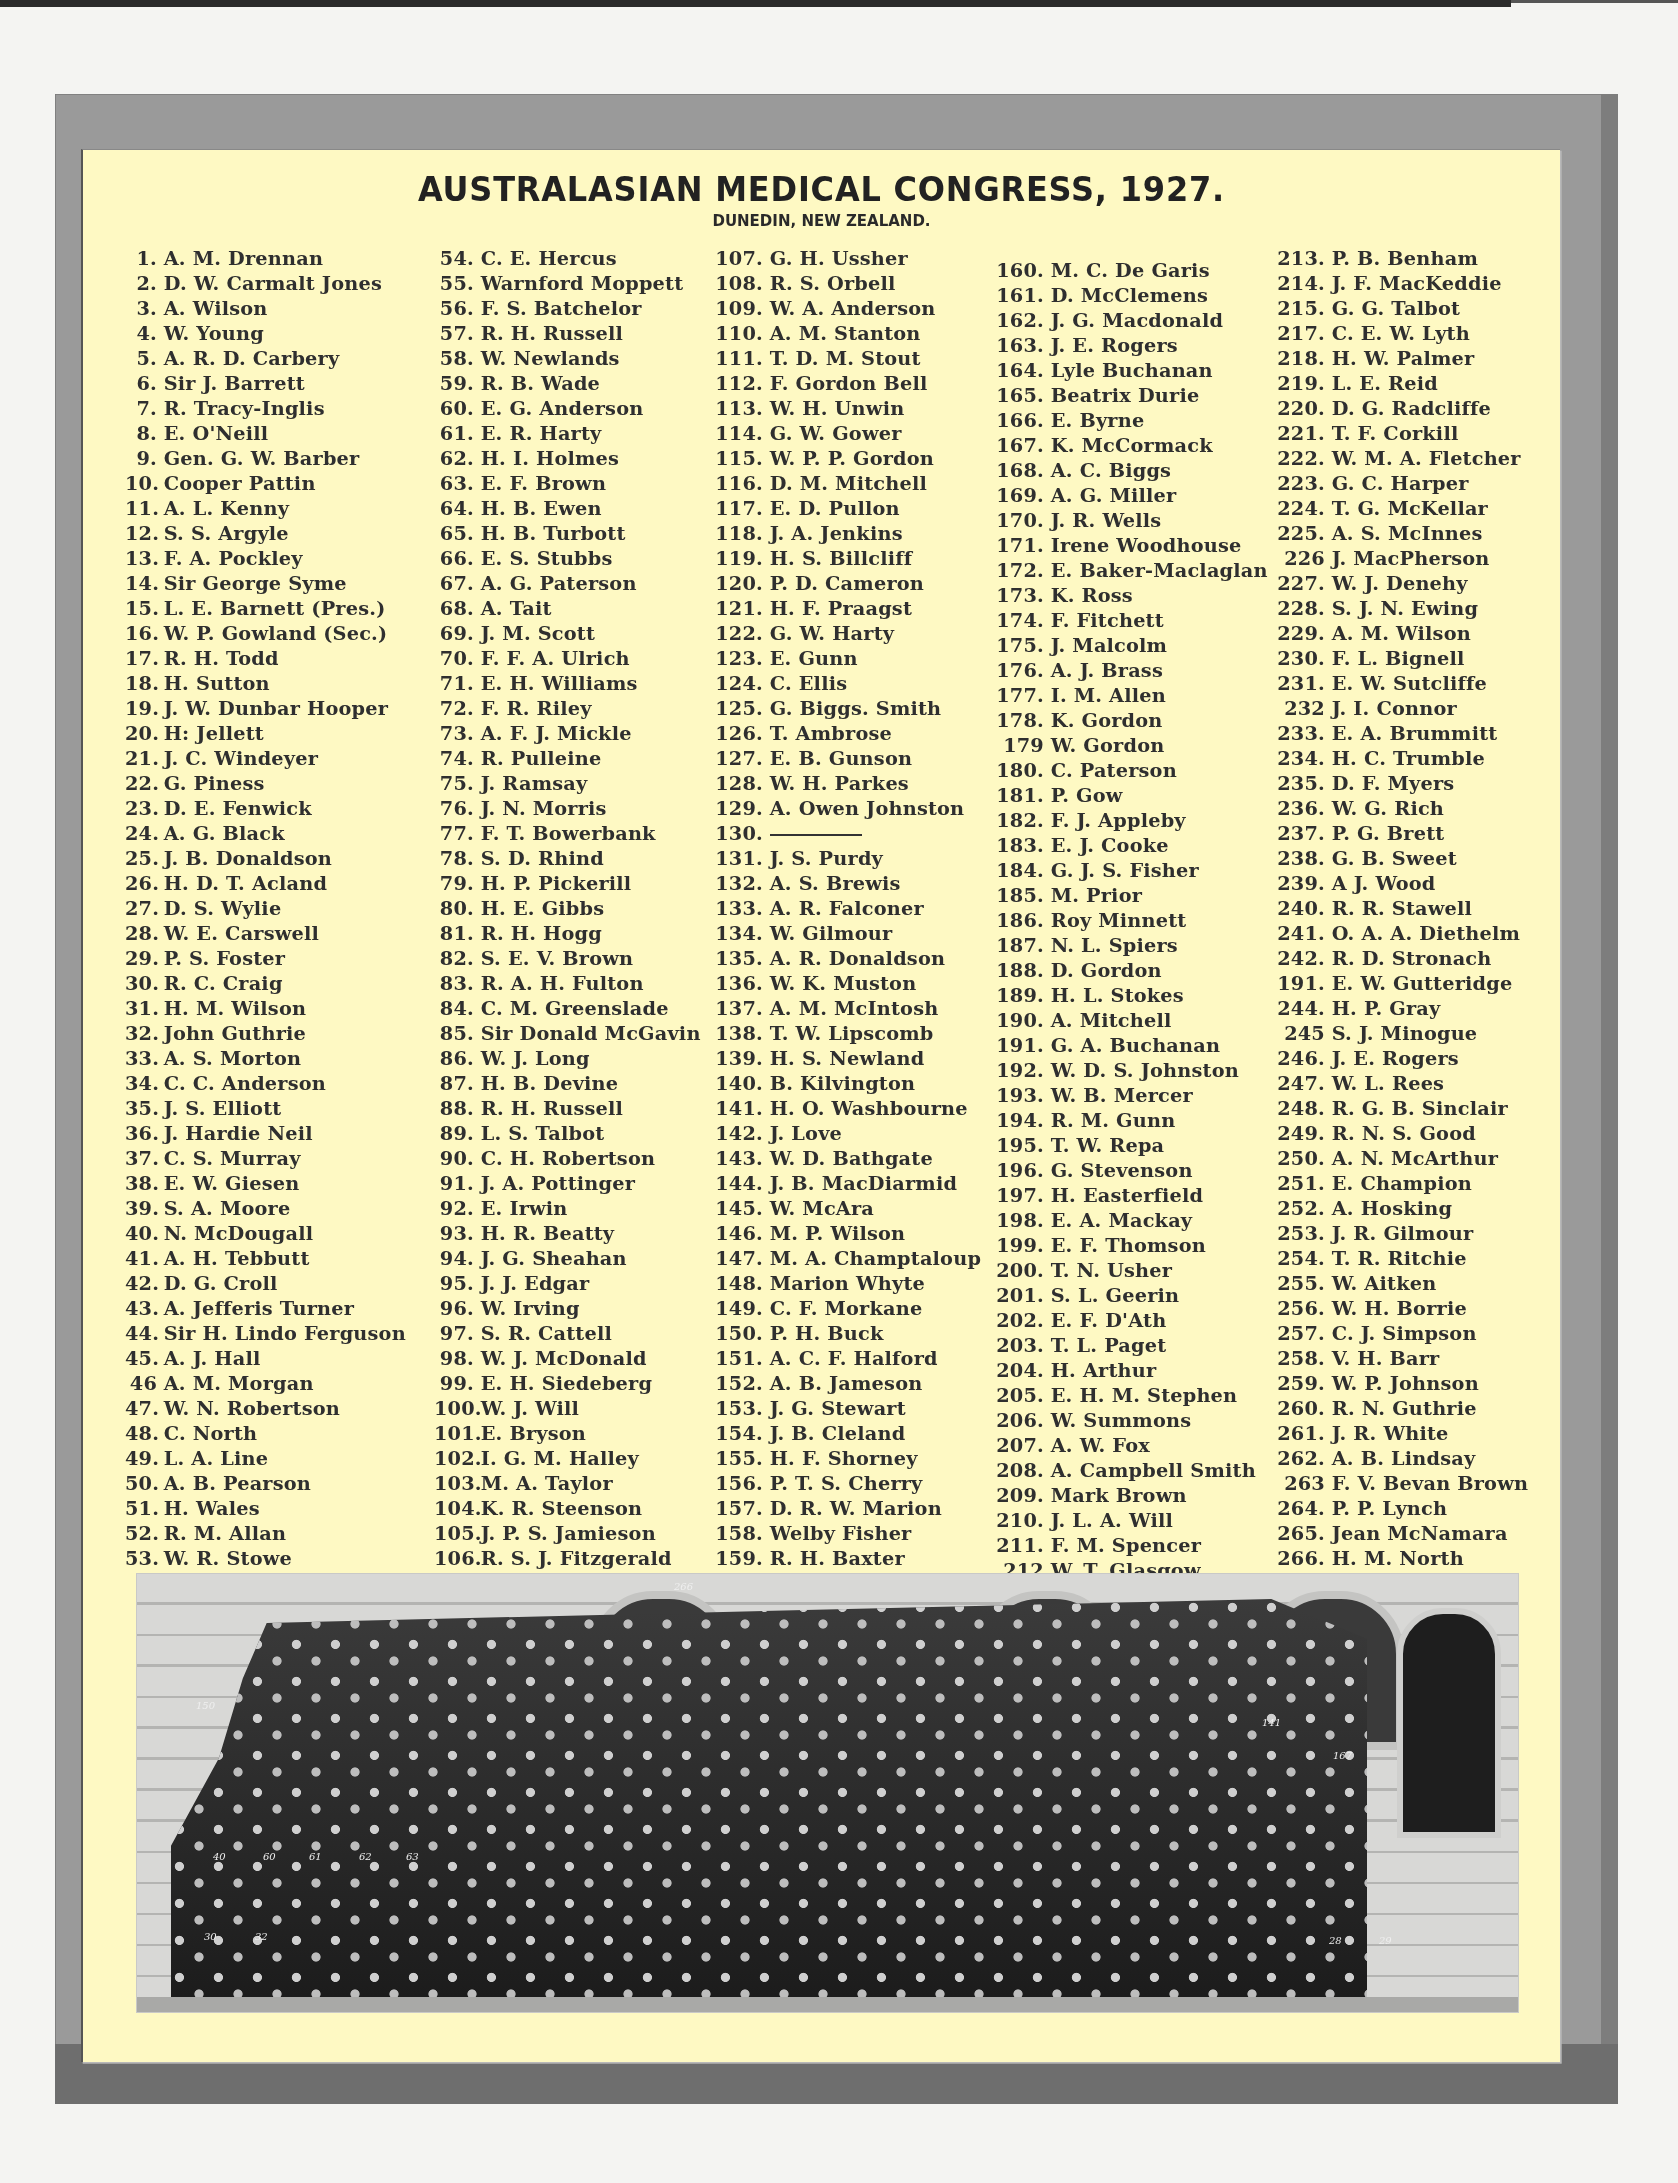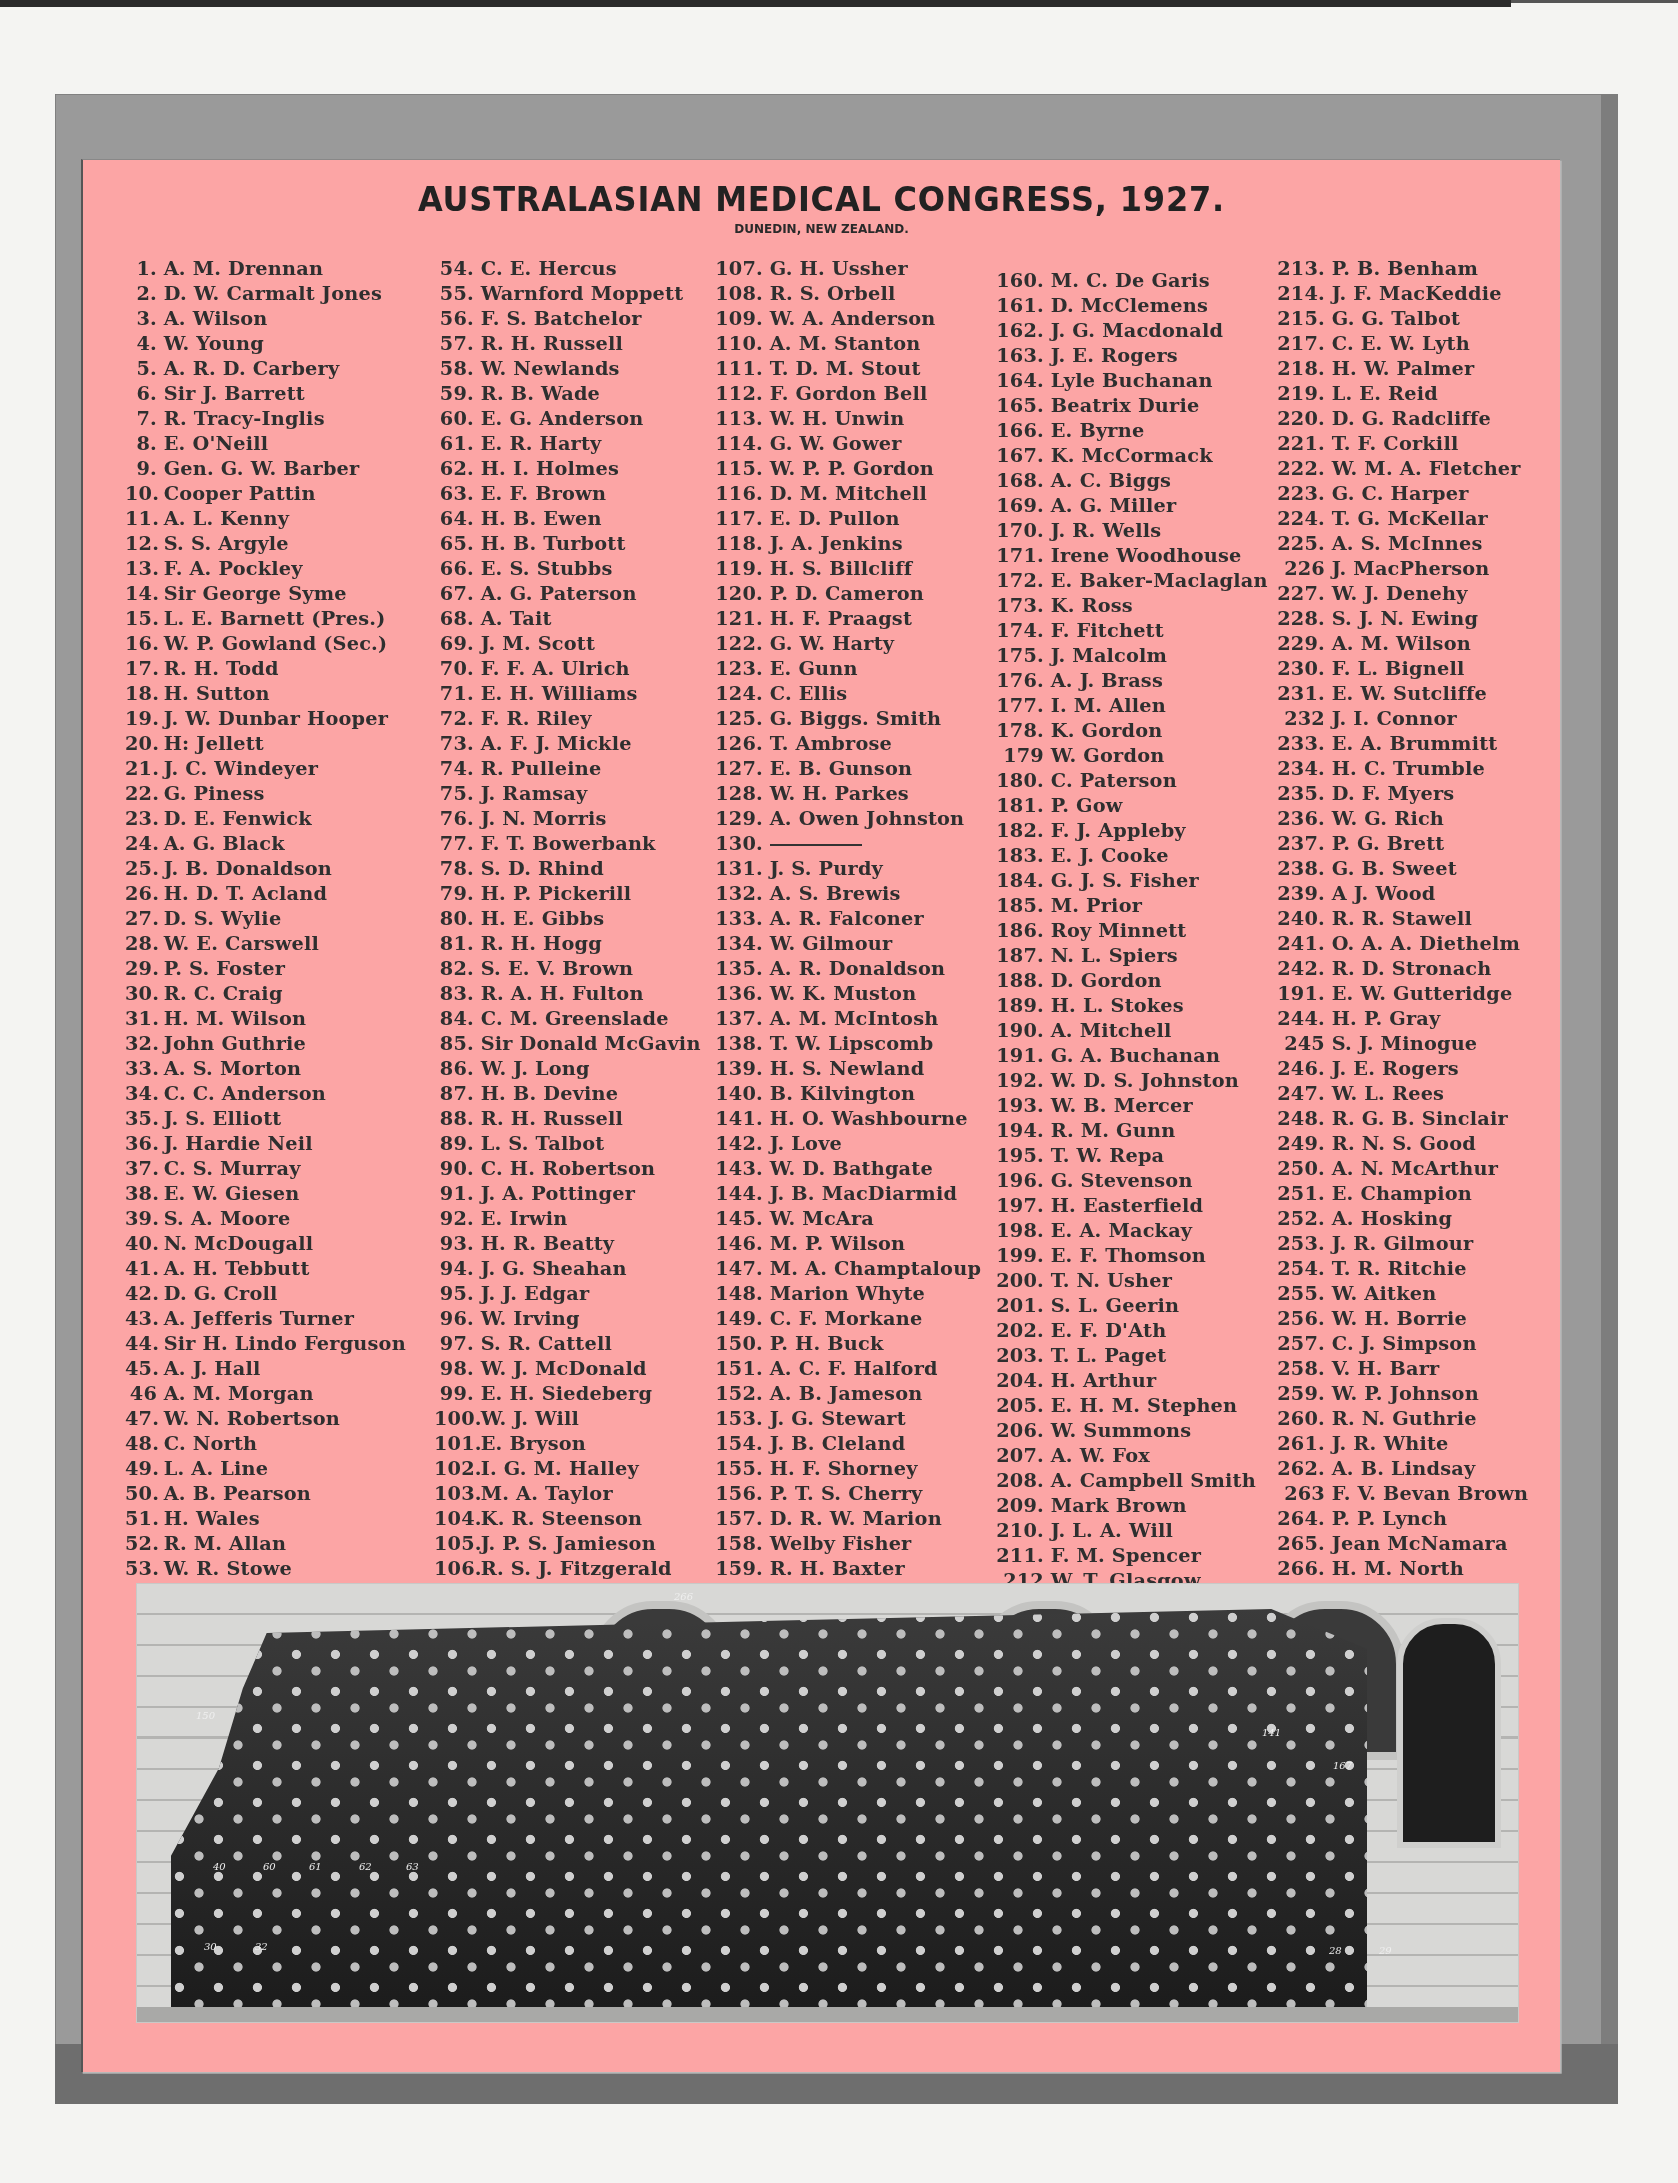--- a/index.html
+++ b/index.html
@@ -18,35 +18,35 @@
       background: #9a9a9a;
       box-shadow: inset 0 0 0 0.8px #7a7a7a;
     }
     .mount-bottom-shade {
       position: absolute; left: 0; right: 0; bottom: 0; height: 60px; background: #6e6e6e;
     }
     .mount-right-shade {
       position: absolute; top: 0; right: 0; bottom: 0; width: 17px; background: #7d7d7d;
     }
     .card {
-      position: absolute; left: 81px; top: 159px; width: 1477px; height: 1912px;
-      background: #fca5a5;
+      position: absolute; left: 81px; top: 149px; width: 1477px; height: 1912px;
+      background: #fef9c3;
       border-left: 2.5px solid #555; border-top: 1.7px solid #888;
       box-shadow: 1.7px 1.7px 0 #b8b8b8;
     }
     .title {
       position: absolute; left: 0; right: 0; top: 20px; text-align: center;
       font-family: "DejaVu Sans", "Liberation Sans", sans-serif;
       font-weight: bold; font-size: 32px; letter-spacing: 0.8px; color: #222;
       transform: scaleY(1.05);
     }
     .subtitle {
       position: absolute; left: 0; right: 0; top: 62px; text-align: center;
       font-family: "DejaVu Sans", "Liberation Sans", sans-serif;
-      font-weight: bold; font-size: 12px; color: #2a2a2a;
+      font-weight: bold; font-size: 15px; color: #2a2a2a;
     }
     .columns {
       position: absolute; left: 42px; top: 96px; width: 1427px; height: 1427px;
     }
     .col {
       position: absolute; top: 0;
     }
     .col ul { list-style: none; margin: 0; padding: 0; }
     .col li {
       height: 25px; line-height: 25px; white-space: nowrap;

